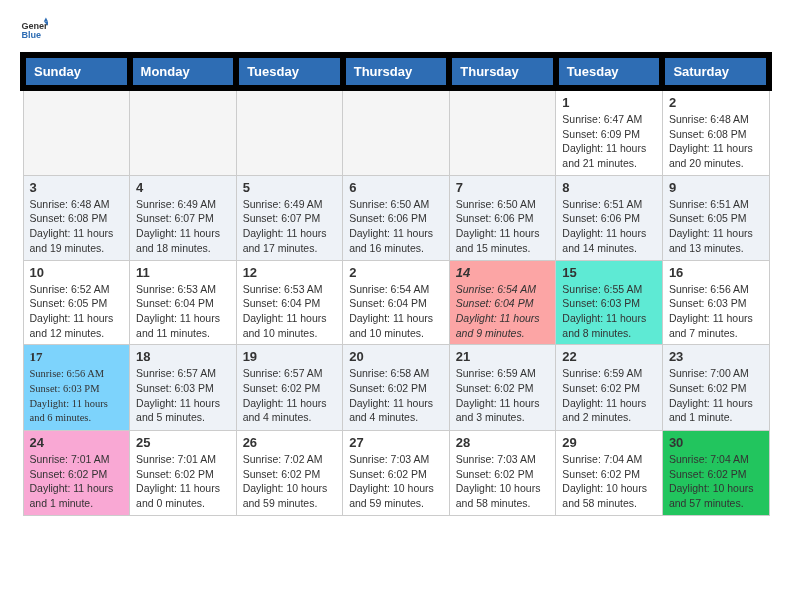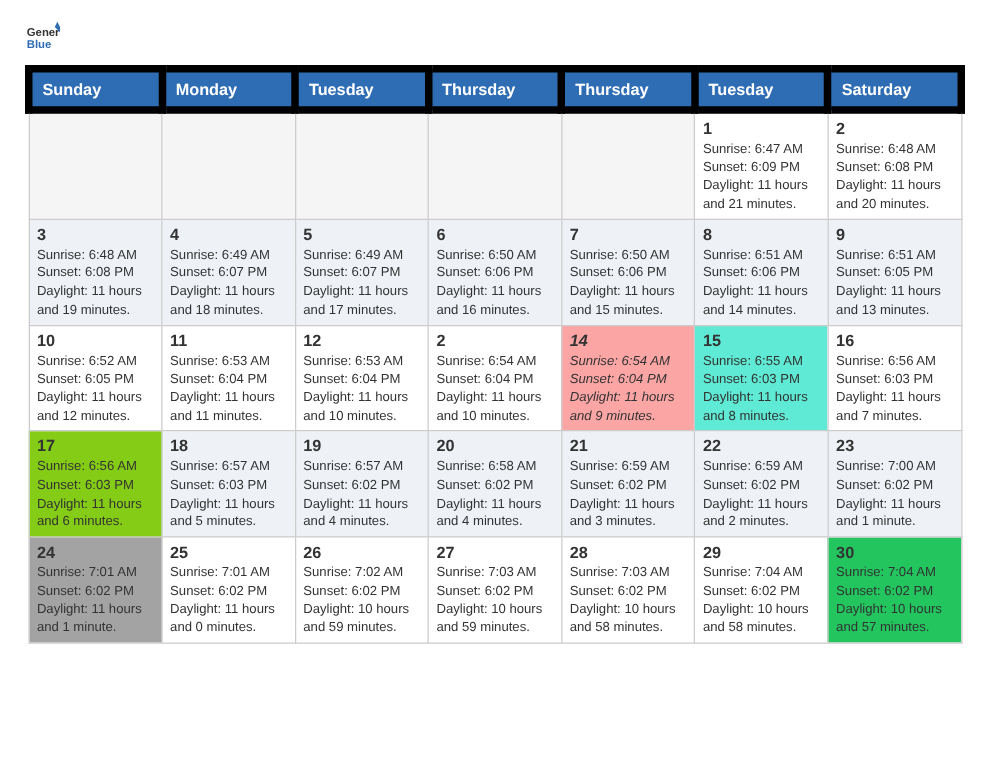--- a/index.html
+++ b/index.html
@@ -190,21 +190,21 @@
           <td style="background: #5eead4;">
             <span class="day-num">15</span>
             <div class="day-info">Sunrise: 6:55 AM<br>Sunset: 6:03 PM<br>Daylight: 11 hours and 8 minutes.</div>
           </td>
           <td style="background: rgb(255, 255, 255);">
             <span class="day-num">16</span>
             <div class="day-info">Sunrise: 6:56 AM<br>Sunset: 6:03 PM<br>Daylight: 11 hours and 7 minutes.</div>
           </td>
         </tr>
         <tr>
-          <td style="background: #84cc16;">
+          <td style="background: #7dd3fc; font-family: Liberation Serif, serif;">
             <span class="day-num">17</span>
             <div class="day-info">Sunrise: 6:56 AM<br>Sunset: 6:03 PM<br>Daylight: 11 hours and 6 minutes.</div>
           </td>
           <td style="background: rgb(238, 242, 247);">
             <span class="day-num">18</span>
             <div class="day-info">Sunrise: 6:57 AM<br>Sunset: 6:03 PM<br>Daylight: 11 hours and 5 minutes.</div>
           </td>
           <td style="background: rgb(238, 242, 247);">
             <span class="day-num">19</span>
             <div class="day-info">Sunrise: 6:57 AM<br>Sunset: 6:02 PM<br>Daylight: 11 hours and 4 minutes.</div>
@@ -220,21 +220,21 @@
           <td style="background: rgb(238, 242, 247);">
             <span class="day-num">22</span>
             <div class="day-info">Sunrise: 6:59 AM<br>Sunset: 6:02 PM<br>Daylight: 11 hours and 2 minutes.</div>
           </td>
           <td style="background: rgb(238, 242, 247);">
             <span class="day-num">23</span>
             <div class="day-info">Sunrise: 7:00 AM<br>Sunset: 6:02 PM<br>Daylight: 11 hours and 1 minute.</div>
           </td>
         </tr>
         <tr>
-          <td style="background: #a3a3a3;">
+          <td style="background: #f9a8d4;">
             <span class="day-num">24</span>
             <div class="day-info">Sunrise: 7:01 AM<br>Sunset: 6:02 PM<br>Daylight: 11 hours and 1 minute.</div>
           </td>
           <td style="background: rgb(255, 255, 255);">
             <span class="day-num">25</span>
             <div class="day-info">Sunrise: 7:01 AM<br>Sunset: 6:02 PM<br>Daylight: 11 hours and 0 minutes.</div>
           </td>
           <td style="background: rgb(255, 255, 255);">
             <span class="day-num">26</span>
             <div class="day-info">Sunrise: 7:02 AM<br>Sunset: 6:02 PM<br>Daylight: 10 hours and 59 minutes.</div>

